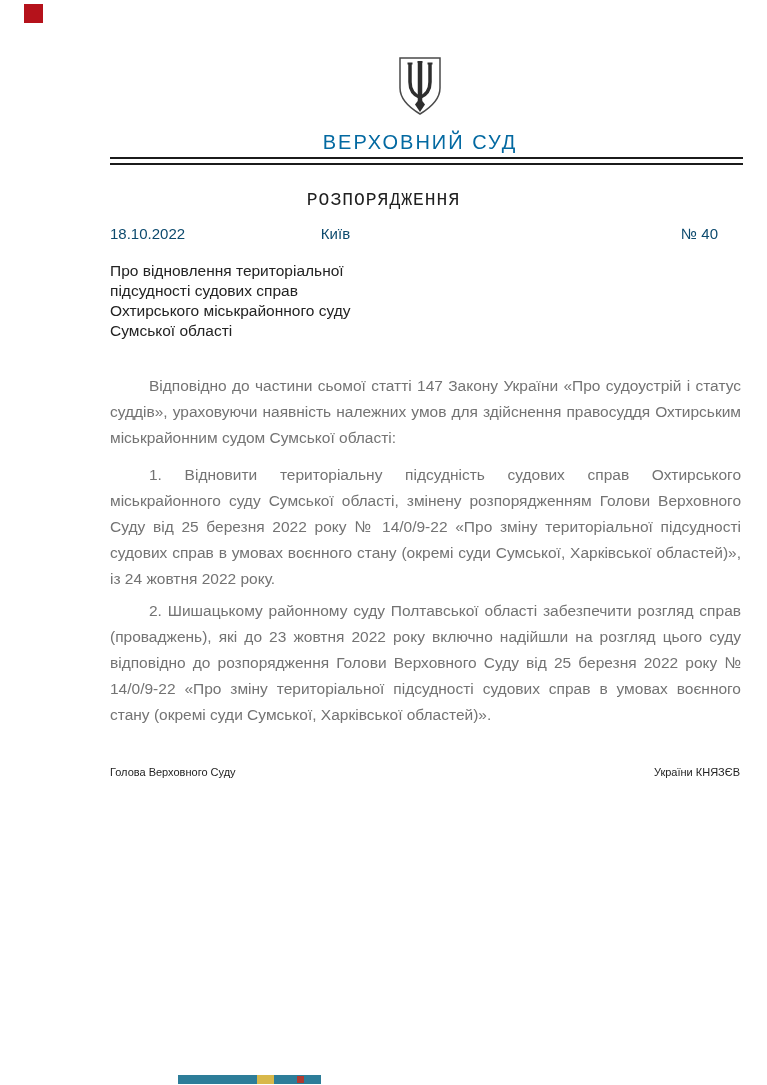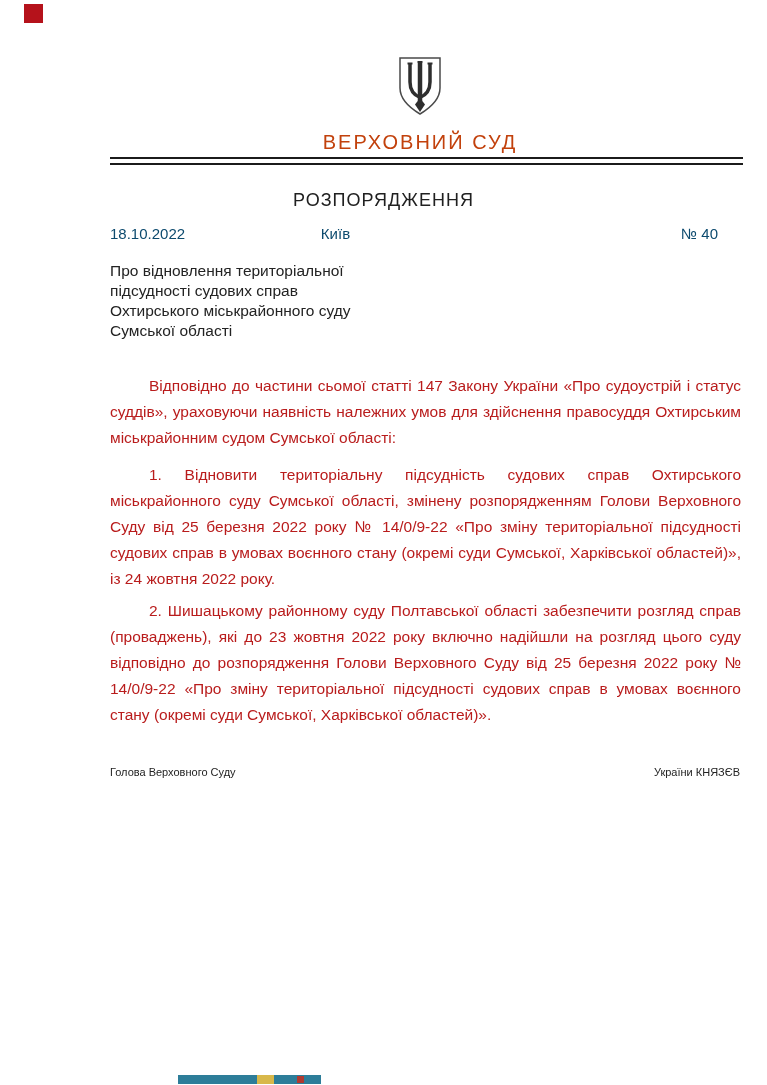--- a/index.html
+++ b/index.html
@@ -14,44 +14,44 @@
   }
   
   .corner-mark{position:absolute;left:24px;top:4px;width:19px;height:19px;background:#b5121b;}
   .bar-teal{position:absolute;left:178px;top:1075px;width:143px;height:9px;background:#2d7d99;}
   .bar-yellow{position:absolute;left:257px;top:1075px;width:17px;height:9px;background:#d8b84a;}
   .bar-red{position:absolute;left:297px;top:1076px;width:7px;height:7px;background:#b03a30;}
 
   .emblem{position:absolute;left:397px;top:56px;width:46px;height:61px;}
   .court-name{
     position:absolute;left:105px;top:131px;width:630px;
-    text-align:center;font-size:20px;letter-spacing:2px;color:#c2410c;
+    text-align:center;font-size:20px;letter-spacing:2px;color:#0369a1;
     white-space:nowrap;
   }
   .double-rule{
     position:absolute;left:110px;top:157px;width:633px;height:4px;
     border-top:2.5px solid #1b1b1b;border-bottom:2.5px solid #1b1b1b;
   }
   .doc-type{
     position:absolute;left:0;top:190px;width:767px;
-    text-align:center;font-size:18px;letter-spacing:1px;color:#202020;
+    text-align:center;font-size:18px;letter-spacing:1px;color:#202020;font-family:Liberation Mono, monospace;
   }
   .meta-row{position:absolute;left:0;top:225px;width:767px;height:20px;font-size:15px;color:#0c4a6e;}
   .meta-date{position:absolute;left:110px;top:0;}
   .meta-city{position:absolute;left:0;top:0;width:671px;text-align:center;}
   .meta-number{position:absolute;right:49px;top:0;}
 
   .subject{
     position:absolute;left:110px;top:261px;width:400px;
     font-size:15.5px;line-height:20px;color:#232323;
     white-space:pre-line;
   }
   .body-text{position:absolute;left:110px;top:373px;width:631px;}
   .para{
-    margin:0;font-size:15.5px;line-height:25.8px;color:#b91c1c;
+    margin:0;font-size:15.5px;line-height:25.8px;color:#737373;
     text-align:justify;text-justify:inter-word;text-indent:39px;
   }
   .para.item1{margin-top:12px;}
   .para.item2{margin-top:7px;}
 
   .signature-row{
     position:absolute;left:110px;top:766px;width:630px;
     display:flex;justify-content:space-between;
     font-size:11px;color:#232323;white-space:nowrap;
   }

